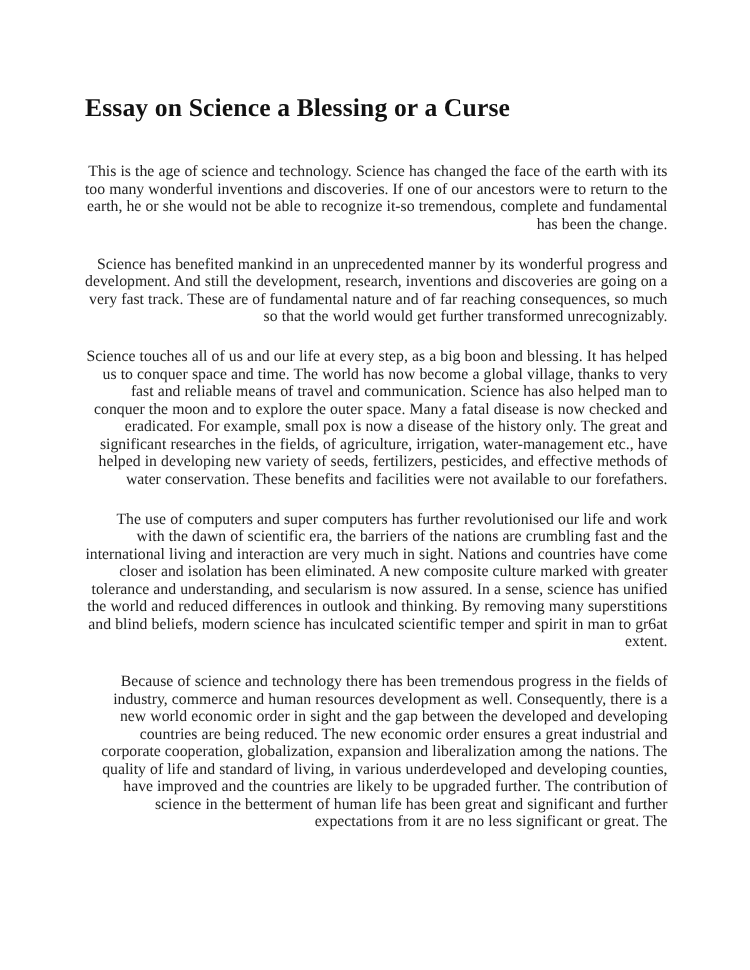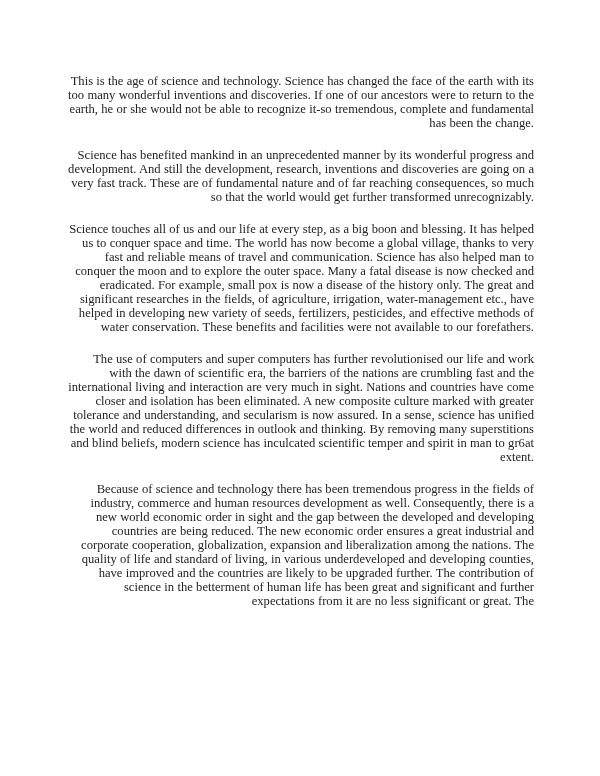--- a/index.html
+++ b/index.html
@@ -49,20 +49,21 @@
   .para:last-child {
     margin-bottom: 0;
   }
 </style>
 </head>
 <body>
 
 <div class="page">
   <div class="doc-body">
 
+    <h1 class="doc-title">Essay on Science a Blessing or a Curse</h1>
 
     <p class="para">This is the age of science and technology. Science has changed the face of the earth with its too many wonderful inventions and discoveries. If one of our ancestors were to return to the earth, he or she would not be able to recognize it-so tremendous, complete and fundamental has been the change.</p>
 
     <p class="para">Science has benefited mankind in an unprecedented manner by its wonderful progress and development. And still the development, research, inventions and discoveries are going on a very fast track. These are of fundamental nature and of far reaching consequences, so much so that the world would get further transformed unrecognizably.</p>
 
     <p class="para">Science touches all of us and our life at every step, as a big boon and blessing. It has helped us to conquer space and time. The world has now become a global village, thanks to very fast and reliable means of travel and communication. Science has also helped man to conquer the moon and to explore the outer space. Many a fatal disease is now checked and eradicated. For example, small pox is now a disease of the history only. The great and significant researches in the fields, of agriculture, irrigation, water-management etc., have helped in developing new variety of seeds, fertilizers, pesticides, and effective methods of water conservation. These benefits and facilities were not available to our forefathers.</p>
 
     <p class="para">The use of computers and super computers has further revolutionised our life and work with the dawn of scientific era, the barriers of the nations are crumbling fast and the international living and interaction are very much in sight. Nations and countries have come closer and isolation has been eliminated. A new composite culture marked with greater tolerance and understanding, and secularism is now assured. In a sense, science has unified the world and reduced differences in outlook and thinking. By removing many superstitions and blind beliefs, modern science has inculcated scientific temper and spirit in man to gr6at extent.</p>
 
     <p class="para">Because of science and technology there has been tremendous progress in the fields of industry, commerce and human resources development as well. Consequently, there is a new world economic order in sight and the gap between the developed and developing countries are being reduced. The new economic order ensures a great industrial and corporate cooperation, globalization, expansion and liberalization among the nations. The quality of life and standard of living, in various underdeveloped and developing counties, have improved and the countries are likely to be upgraded further. The contribution of science in the betterment of human life has been great and significant and further expectations from it are no less significant or great. The</p>

